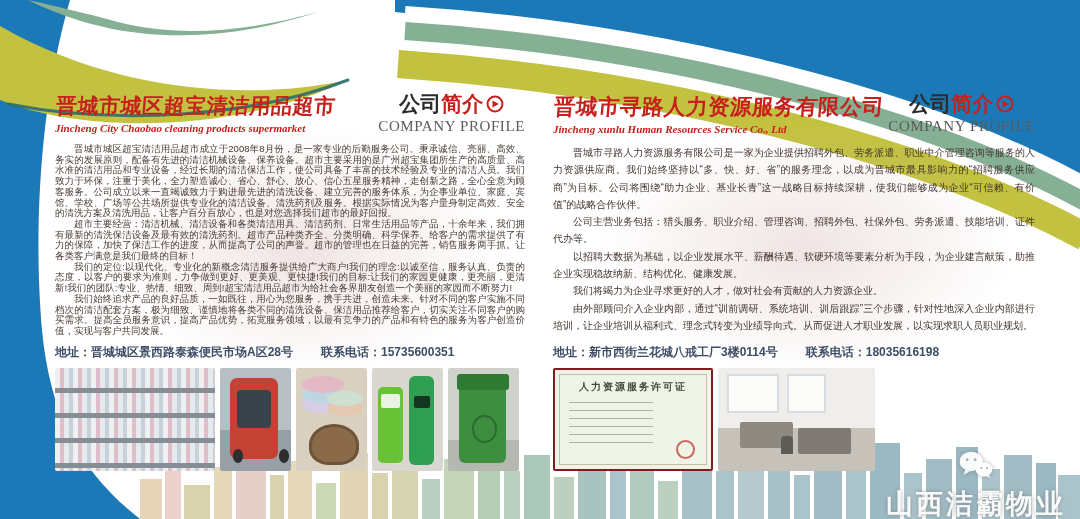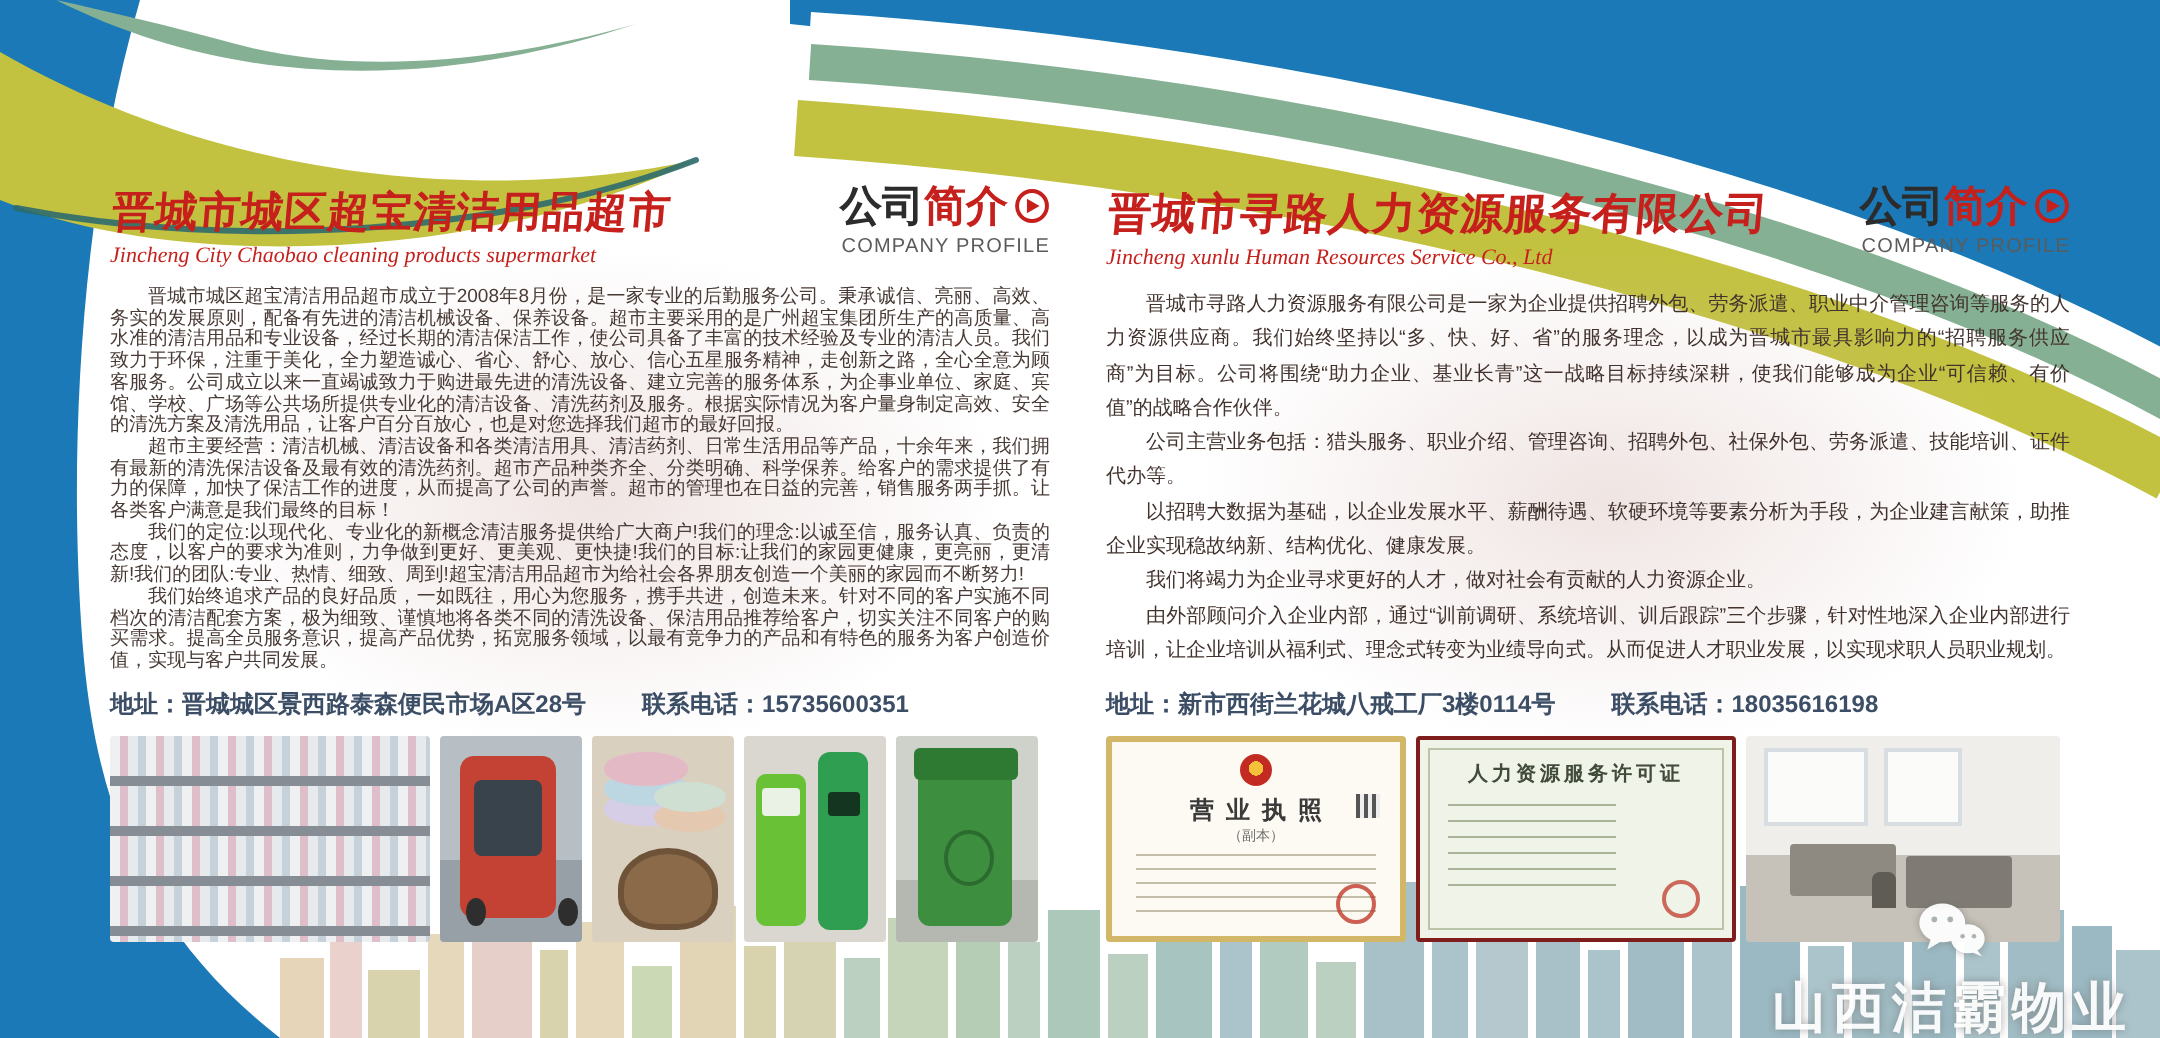--- a/index.html
+++ b/index.html
@@ -19,29 +19,29 @@
   .col-right{left:553px;width:482px;}
 
   .hdr{position:relative;height:52px;}
   .title-cn{
     font-size:21px;font-weight:bold;color:#c6201c;
     transform:skewX(-5deg);transform-origin:left bottom;
     letter-spacing:0.5px;white-space:nowrap;
   }
   .col-right .title-cn{font-size:21.5px;}
   .title-en{
-    margin-top:2px;font-size:11px;font-weight:normal;font-style:italic;
+    margin-top:2px;font-size:11px;font-weight:bold;font-style:italic;
     color:#c6201c;font-family:"Liberation Serif","DejaVu Serif",serif;white-space:nowrap;
   }
-  .profile{position:absolute;right:0;top:1px;text-align:right;}
+  .profile{position:absolute;right:0;top:1px;text-align:center;}
   .profile-cn{font-size:21px;font-weight:bold;white-space:nowrap;line-height:22px;}
   .profile-cn .pblack{color:#2c2c2c;}
   .profile-cn .pred{color:#c6201c;}
   .arrow-icon{display:inline-block;vertical-align:-2px;margin-left:3px;}
-  .profile-en{font-size:10px;color:#5b5b5b;letter-spacing:0.6px;margin-top:1px;white-space:nowrap;}
+  .profile-en{font-size:15px;color:#5b5b5b;letter-spacing:0.6px;margin-top:1px;white-space:nowrap;font-family:Liberation Serif, serif;}
 
   .body{position:absolute;left:0;right:0;top:52px;}
   .body p{margin:0;text-indent:2em;text-align:justify;}
   .col-left .body{font-size:9.5px;line-height:10.7px;color:#483a35;}
   .col-right .body{font-size:10px;line-height:17.3px;color:#42332e;}
 
   .addr{position:absolute;left:0;top:252px;font-size:12px;font-weight:bold;color:#3c4e66;white-space:nowrap;}
   .addr .phone{margin-left:28px;}
 
   .photos{position:absolute;left:0;top:276px;height:103px;display:flex;gap:5px;}
@@ -216,28 +216,20 @@
   </div>
   <div class="body">
     <p>晋城市寻路人力资源服务有限公司是一家为企业提供招聘外包、劳务派遣、职业中介管理咨询等服务的人力资源供应商。我们始终坚持以“多、快、好、省”的服务理念，以成为晋城市最具影响力的“招聘服务供应商”为目标。公司将围绕“助力企业、基业长青”这一战略目标持续深耕，使我们能够成为企业“可信赖、有价值”的战略合作伙伴。</p>
     <p>公司主营业务包括：猎头服务、职业介绍、管理咨询、招聘外包、社保外包、劳务派遣、技能培训、证件代办等。</p>
     <p>以招聘大数据为基础，以企业发展水平、薪酬待遇、软硬环境等要素分析为手段，为企业建言献策，助推企业实现稳故纳新、结构优化、健康发展。</p>
     <p>我们将竭力为企业寻求更好的人才，做对社会有贡献的人力资源企业。</p>
     <p>由外部顾问介入企业内部，通过“训前调研、系统培训、训后跟踪”三个步骤，针对性地深入企业内部进行培训，让企业培训从福利式、理念式转变为业绩导向式。从而促进人才职业发展，以实现求职人员职业规划。</p>
   </div>
   <div class="addr"><span>地址：新市西街兰花城八戒工厂3楼0114号</span><span class="phone">联系电话：18035616198</span></div>
   <div class="photos">
-    <div class="photo photo-certbiz">
-      <div class="cert-emblem"></div>
-      <div class="cert-title">营业执照</div>
-      <div class="cert-sub">（副本）</div>
-      <div class="cert-qr"></div>
-      <div class="cert-lines"></div>
-      <div class="cert-seal"></div>
-    </div>
     <div class="photo photo-certhr">
       <div class="certhr-inner"></div>
       <div class="certhr-title">人力资源服务许可证</div>
       <div class="certhr-lines"></div>
       <div class="certhr-seal"></div>
     </div>
     <div class="photo photo-office">
       <div class="office-window"></div>
       <div class="office-window w2"></div>
       <div class="office-desk"></div>

